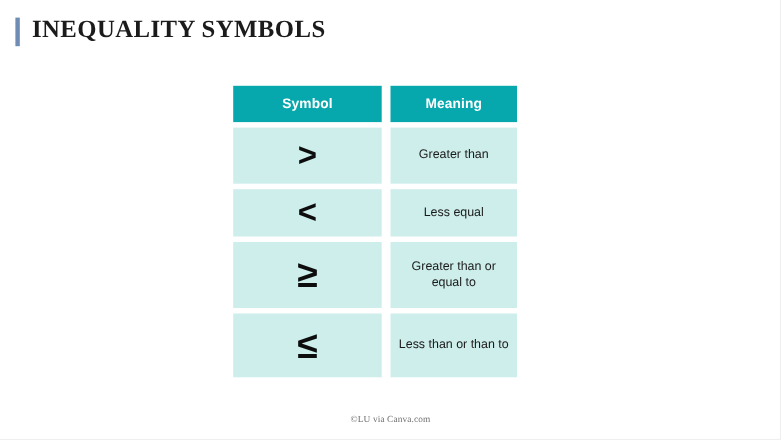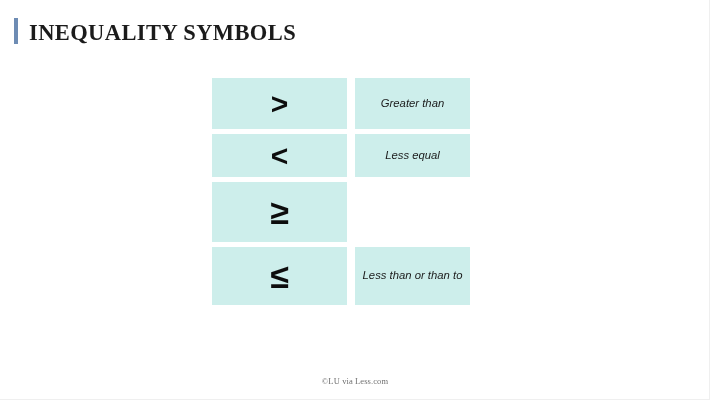--- a/index.html
+++ b/index.html
@@ -26,21 +26,21 @@
     border-bottom: 1px solid #efefef;
   }
 
   
   #title-block {
     position: absolute;
     left: 14px;
     top: 16px;
     height: 28px;
     display: flex;
-    align-items: flex-end;
+    align-items: flex-start;
   }
   #title-accent {
     width: 4px;
     height: 26px;
     background: #6e8cb4;
     flex: 0 0 auto;
   }
   #page-title {
     margin-left: 11px;
     font-family: "Liberation Serif", serif;
@@ -116,21 +116,20 @@
   .sym-glyph.gt, .sym-glyph.lt { font-size: 30px; }
   .sym-glyph.ge, .sym-glyph.le { font-size: 34px; }
 
   .meaning-text {
     font-size: 11.3px;
     color: #1a1a1a;
     text-align: center;
     line-height: 1.33;
     padding: 0 6px;
     box-sizing: border-box;
-    font-style: italic;
   }
 
   
   #footer-credit {
     position: absolute;
     left: 0;
     top: 376px;
     width: 710px;
     text-align: center;
     font-family: "Liberation Serif", serif;
@@ -144,20 +143,28 @@
 
 <div id="slide">
 
   <div id="title-block">
     <div id="title-accent"></div>
     <div id="page-title">INEQUALITY SYMBOLS</div>
   </div>
 
   <div id="symbol-table">
 
+    <div class="t-row" id="header-row">
+      <div class="cell-symbol">
+        <span class="hdr-text">Symbol</span>
+      </div>
+      <div class="cell-meaning">
+        <span class="hdr-text">Meaning</span>
+      </div>
+    </div>
 
     <div class="t-row body-row r1">
       <div class="cell-symbol">
         <span class="sym-glyph gt">&gt;</span>
       </div>
       <div class="cell-meaning">
         <span class="meaning-text">Greater than</span>
       </div>
     </div>
 
@@ -167,28 +174,31 @@
       </div>
       <div class="cell-meaning">
         <span class="meaning-text">Less equal</span>
       </div>
     </div>
 
     <div class="t-row body-row r3">
       <div class="cell-symbol">
         <span class="sym-glyph ge">≥</span>
       </div>
+      <div class="cell-meaning">
+        <span class="meaning-text">Greater than or equal to</span>
+      </div>
     </div>
 
     <div class="t-row body-row r4">
       <div class="cell-symbol">
         <span class="sym-glyph le">≤</span>
       </div>
       <div class="cell-meaning">
         <span class="meaning-text">Less than or than to</span>
       </div>
     </div>
 
   </div>
 
-  <div id="footer-credit">©LU via Less.com</div>
+  <div id="footer-credit">©LU via Canva.com</div>
 
 </div>
 
 </body></html>

